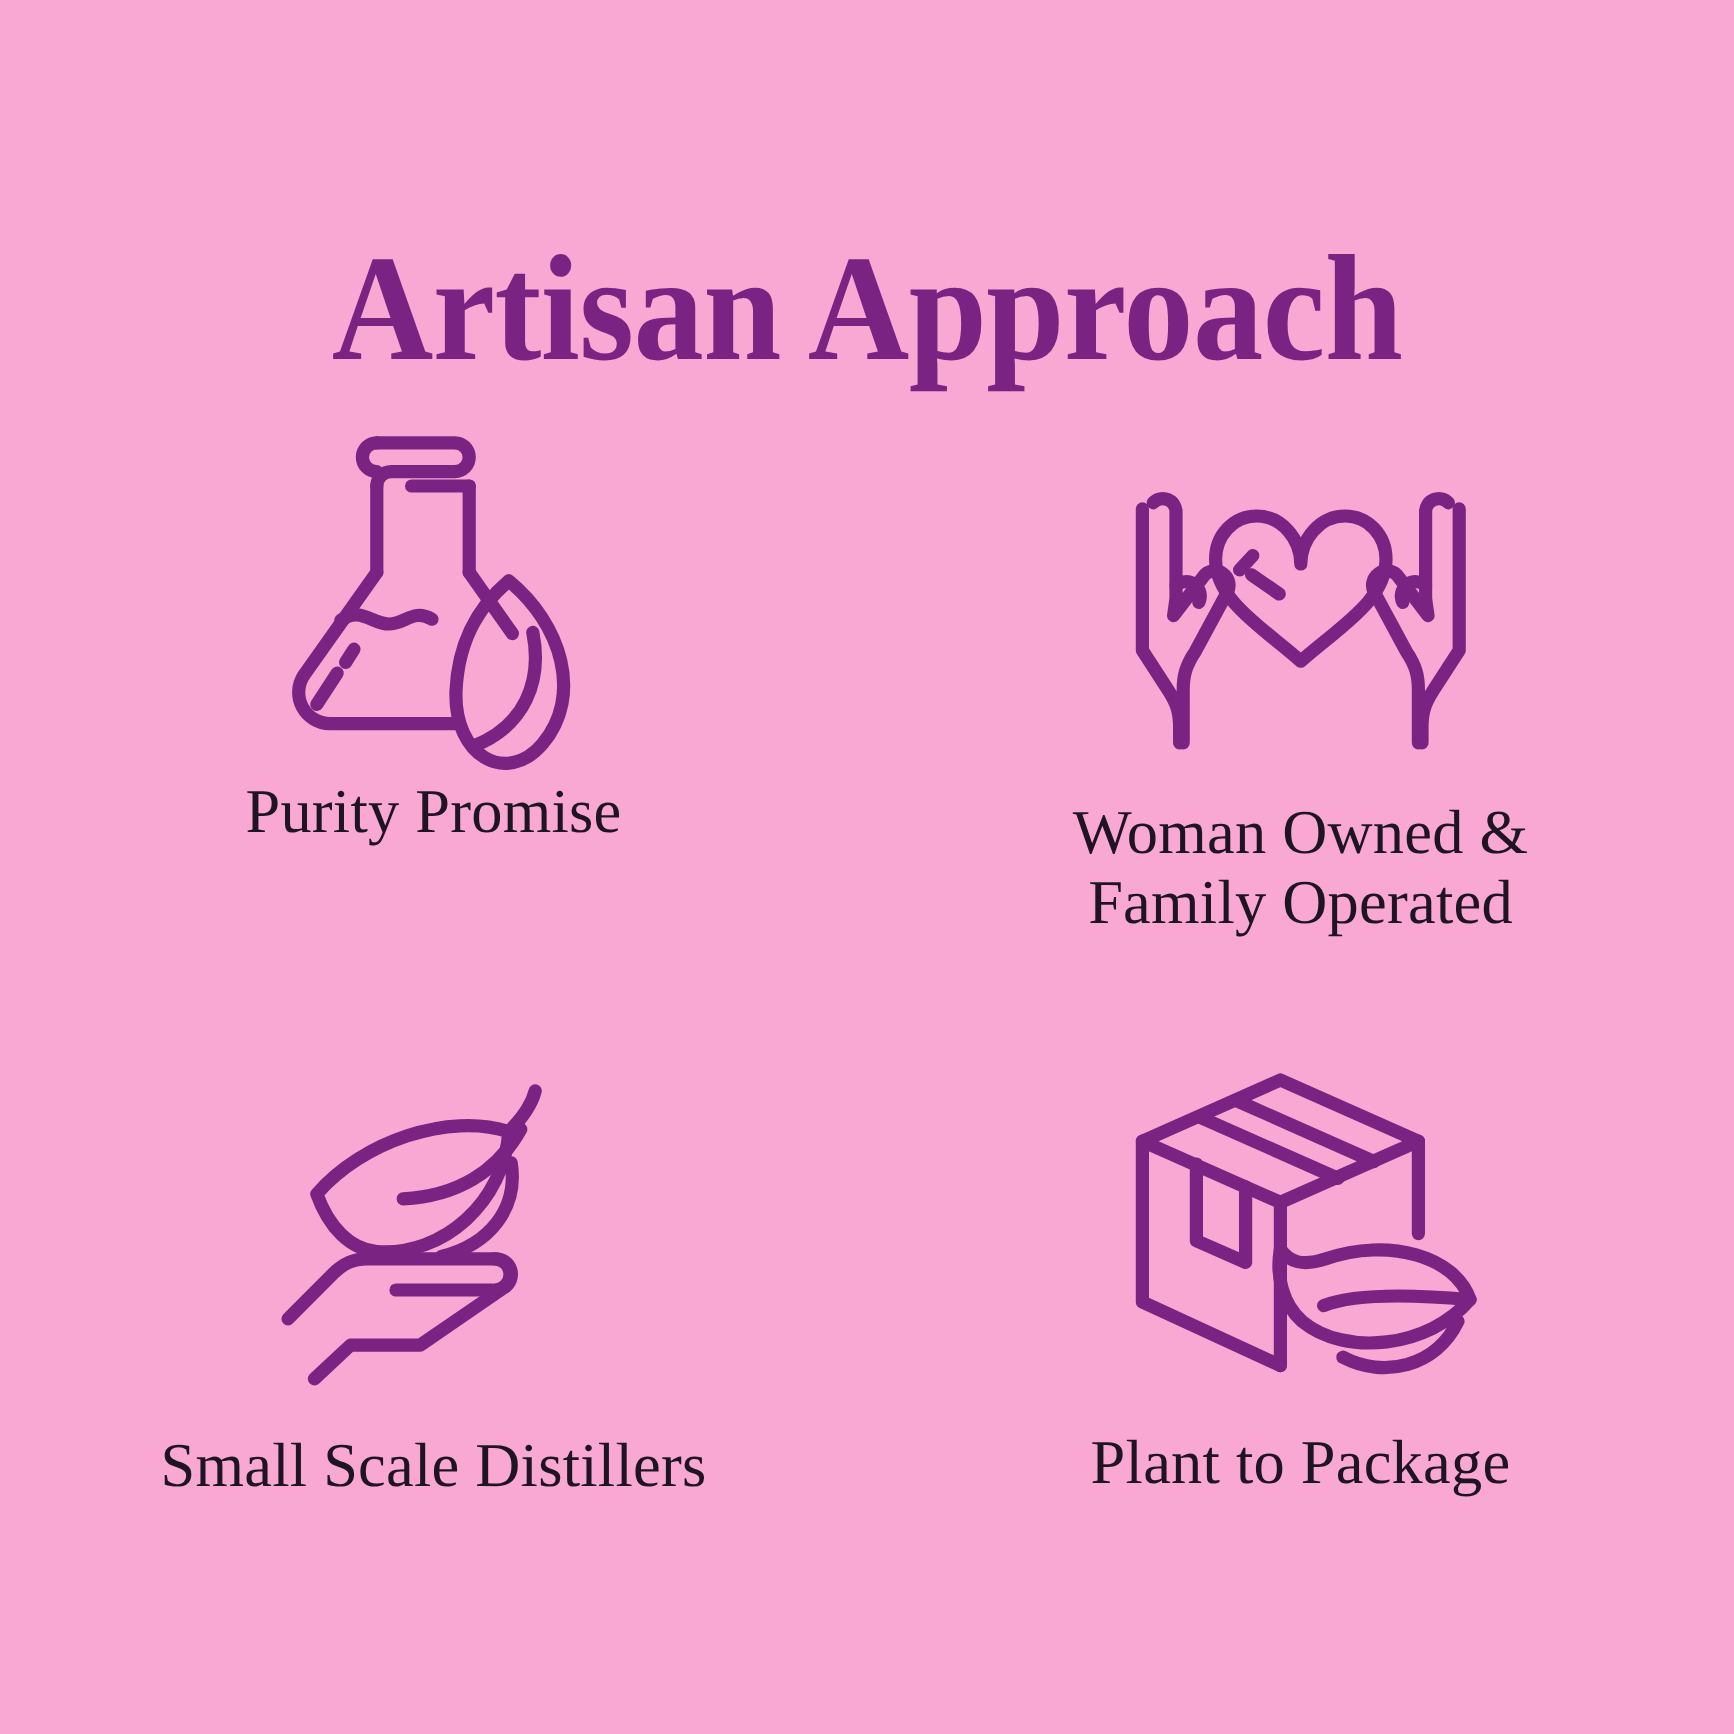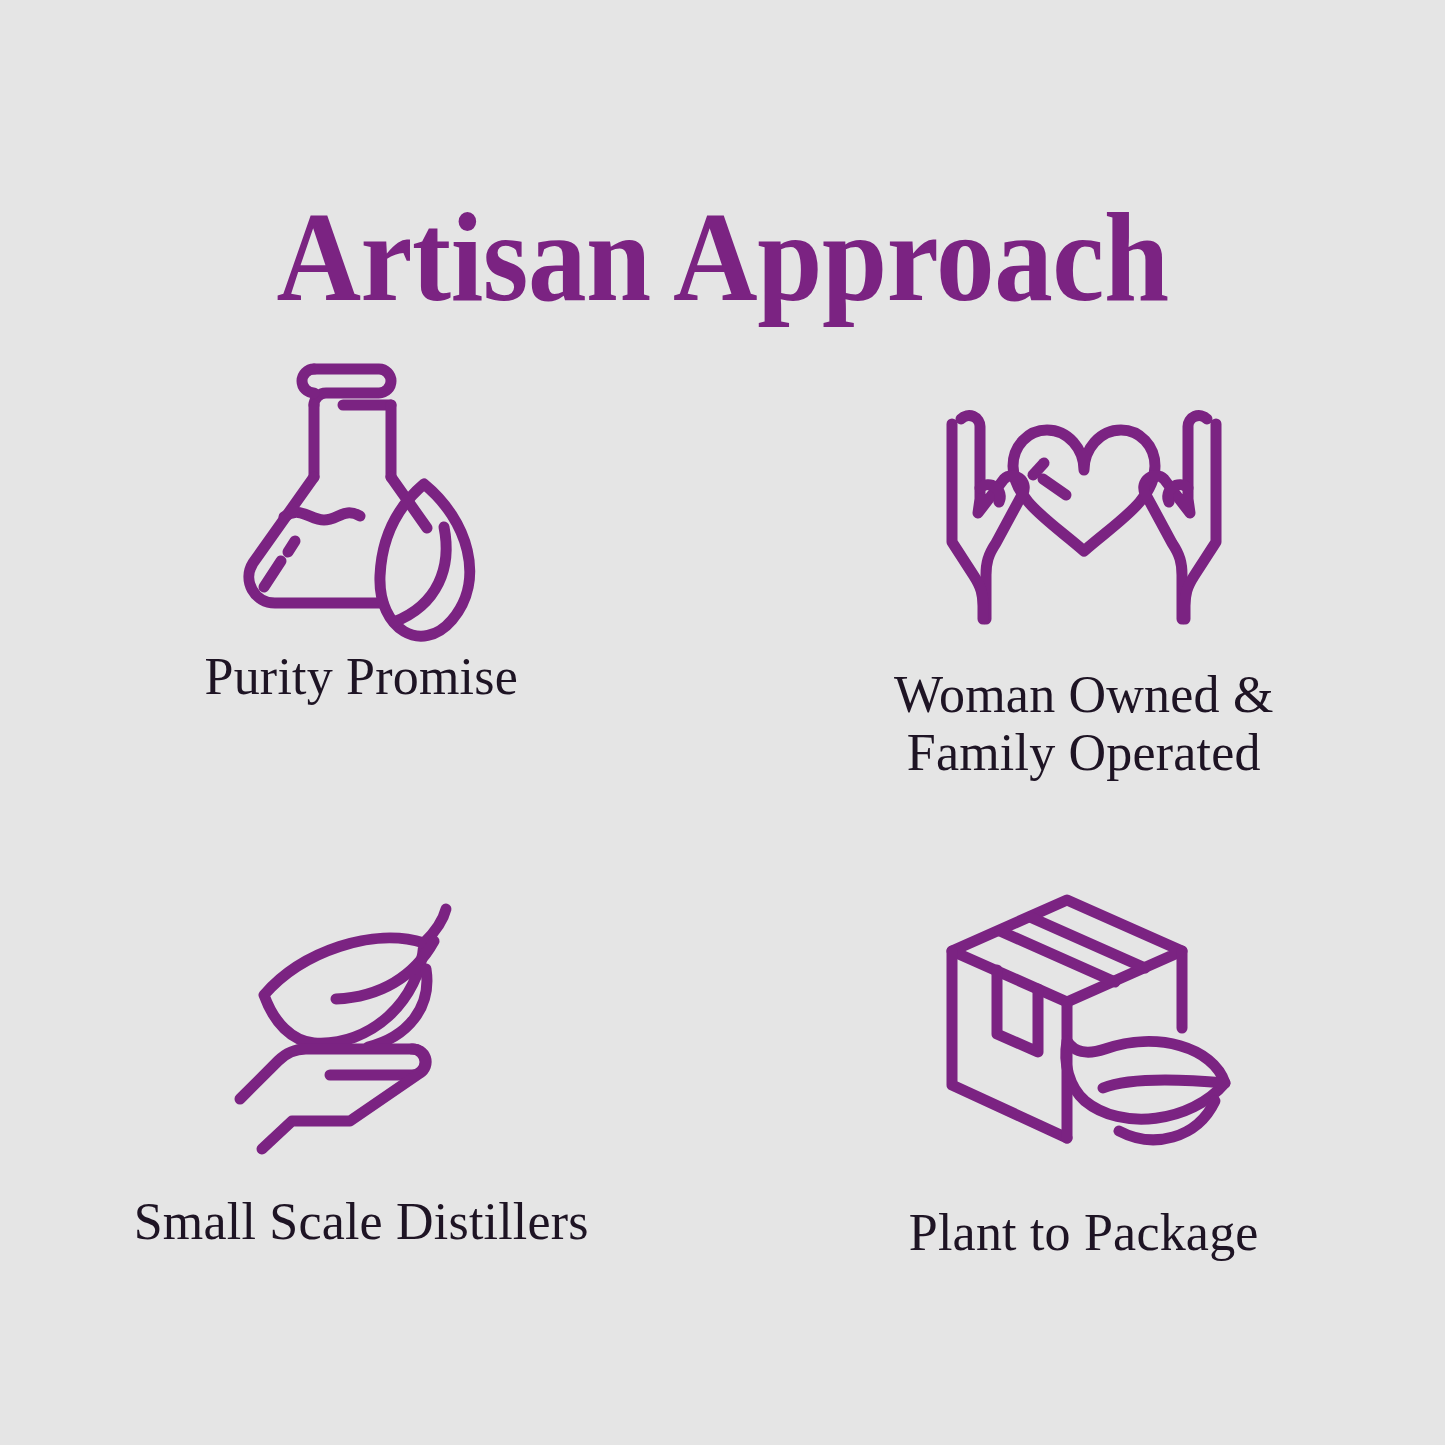--- a/index.html
+++ b/index.html
@@ -12,21 +12,21 @@
     height: 1445px;
     background: #f9f7f7;
     font-family: "Liberation Serif", "DejaVu Serif", serif;
     overflow: hidden;
   }
 
   .page {
     position: relative;
     width: 1445px;
     height: 1445px;
-    background: #e5e5e5;
+    background: #f9a8d4;
     box-sizing: border-box;
   }
 
   
   .heading {
     position: absolute;
     top: 108px;
     left: 0;
     width: 1445px;
     text-align: center;
@@ -86,21 +86,21 @@
   .cell-purity   .icon-wrap { margin-top: 10px; }
   .cell-purity   .cell-label { margin-top: 18px; }
 
   .cell-woman    .icon-wrap { margin-top: 22px; }
   .cell-woman    .cell-label { margin-top: 24px; text-align: center; }
 
   .cell-small    .icon-wrap { margin-top: 48px; }
   .cell-small    .cell-label { margin-top: 20px; }
 
   .cell-plant    .icon-wrap { margin-top: 40px; }
-  .cell-plant    .cell-label { margin-top: 39px; }
+  .cell-plant    .cell-label { margin-top: 26px; }
 </style>
 </head>
 <body>
 
 <div class="page">
 
   <h1 class="heading">Artisan Approach</h1>
 
   <div class="grid">
 

